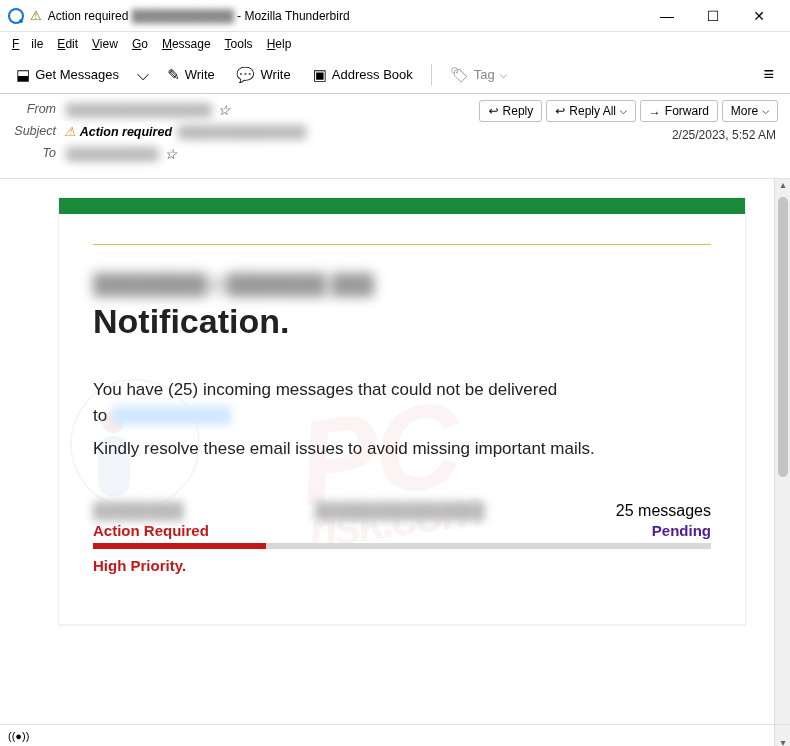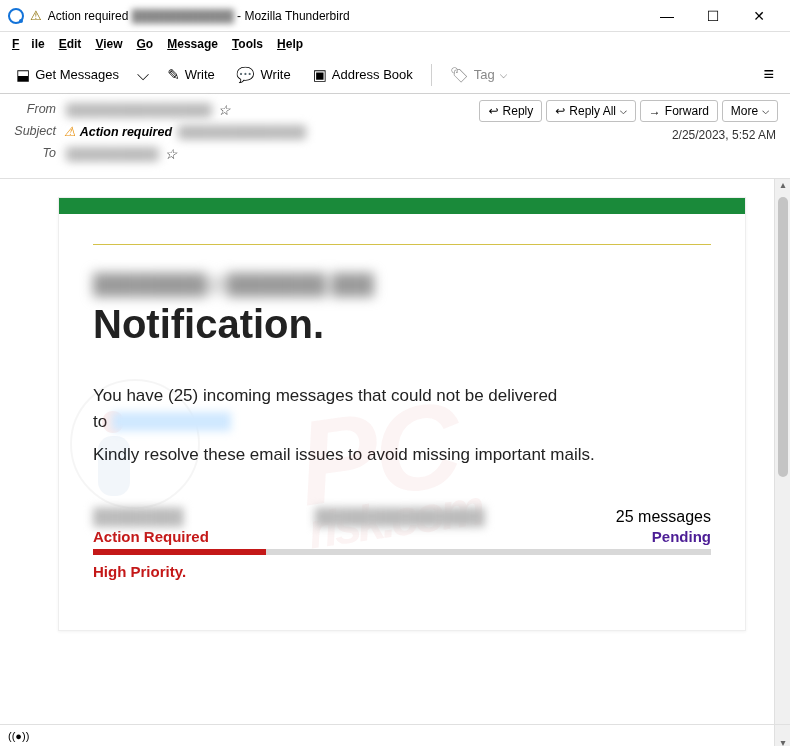--- a/index.html
+++ b/index.html
@@ -9,21 +9,21 @@
 .titlebar { height: 32px; background: #fff; border-bottom: 1px solid #e0e0e0; display: flex; align-items: center; padding: 0 8px; }
 .titlebar .app-icon { width: 16px; height: 16px; border: 2px solid #1373d9; border-radius: 50%; margin-right: 6px; position: relative; }
 .titlebar .app-icon::after { content: ""; position: absolute; width: 4px; height: 4px; background: #1373d9; border-radius: 50%; bottom: -1px; right: -1px; }
 .titlebar .warn-icon { color: #8a6d00; margin-right: 6px; font-size: 13px; }
 .titlebar .title { font-size: 12px; color: #000; }
 .titlebar .blur { filter: blur(3px); color: #888; }
 .win-controls { margin-left: auto; display: flex; gap: 0; }
 .win-btn { width: 46px; height: 32px; display: flex; align-items: center; justify-content: center; font-size: 14px; cursor: pointer; }
 
 
-.menubar { height: 24px; display: flex; align-items: center; padding: 0 6px; gap: 2px; font-size: 12px; font-weight: bold; }
+.menubar { height: 24px; display: flex; align-items: center; padding: 0 6px; gap: 2px; font-size: 12px; }
 .menubar span { padding: 2px 6px; cursor: pointer; }
 .menubar span u { text-decoration: underline; }
 
 
 .toolbar { height: 38px; border-bottom: 1px solid #d0d0d0; display: flex; align-items: center; padding: 0 8px; gap: 6px; }
 .tb-btn { display: flex; align-items: center; gap: 5px; padding: 4px 8px; font-size: 13px; cursor: pointer; border-radius: 3px; }
 .tb-btn .ico { font-size: 15px; }
 .tb-sep { width: 1px; height: 22px; background: #d0d0d0; margin: 0 4px; }
 .tb-drop { padding: 4px 4px; cursor: pointer; }
 .hamburger { margin-left: auto; font-size: 18px; cursor: pointer; padding: 4px 8px; }
@@ -50,21 +50,21 @@
 .scrollbar .thumb { position: absolute; top: 18px; left: 3px; width: 10px; height: 280px; background: #c4c4c4; border-radius: 5px; }
 .scrollbar .arr { position: absolute; left: 0; width: 16px; height: 16px; text-align: center; font-size: 10px; color: #666; cursor: pointer; }
 .scrollbar .arr.up { top: 0; }
 .scrollbar .arr.down { bottom: 0; }
 
 .email-card { background: #fff; border: 1px solid #eee; box-shadow: 0 1px 3px rgba(0,0,0,0.05); }
 .green-bar { height: 16px; background: #1a8a3a; }
 .card-body { padding: 30px 34px 26px 34px; }
 .yellow-line { height: 1px; background: #d4c24a; margin-bottom: 28px; }
 .blur-email { filter: blur(6px); color: #999; font-size: 20px; margin-bottom: 6px; display: inline-block; }
-.notif-title { font-size: 40px; font-weight: bold; color: #222; margin-bottom: 36px; }
+.notif-title { font-size: 34px; font-weight: bold; color: #222; margin-bottom: 36px; }
 .body-text { font-size: 17px; color: #222; line-height: 1.5; margin-bottom: 6px; }
 .body-text .blur-inline { filter: blur(4px); background: #cfe8ff; color: #cfe8ff; padding: 0 30px; }
 .body-text2 { font-size: 17px; color: #222; line-height: 1.5; margin-top: 8px; margin-bottom: 40px; }
 .status-row { display: flex; justify-content: space-between; font-size: 16px; margin-bottom: 2px; }
 .status-row .left .blur-s { filter: blur(4px); color: #bbb; }
 .status-row .mid { filter: blur(4px); color: #bbb; flex:1; text-align:center; }
 .status-row .right { text-align: center; }
 .action-row { display: flex; justify-content: space-between; font-weight: bold; font-size: 15px; margin-bottom: 4px; }
 .action-row .ar-left { color: #c41818; }
 .action-row .ar-right { color: #4c1d95; }

